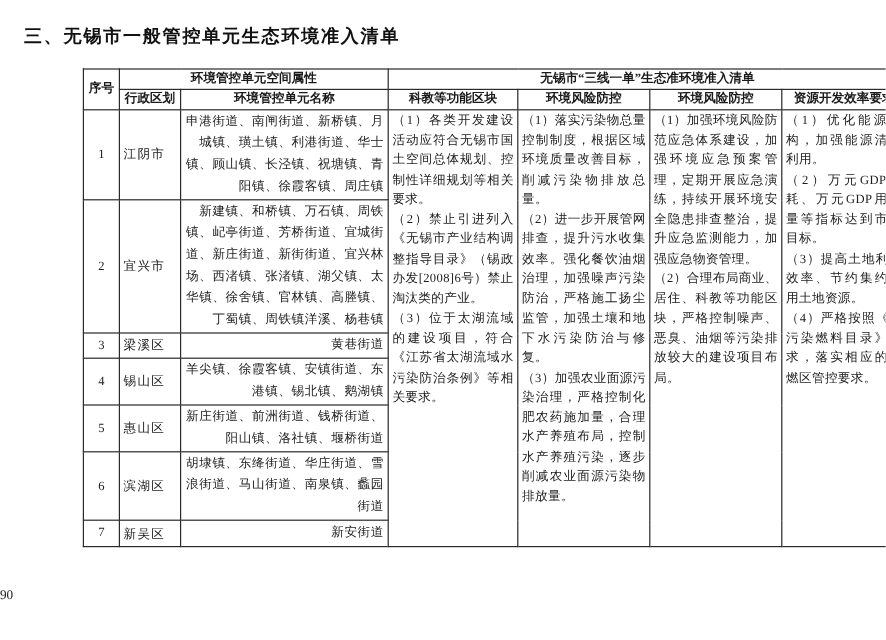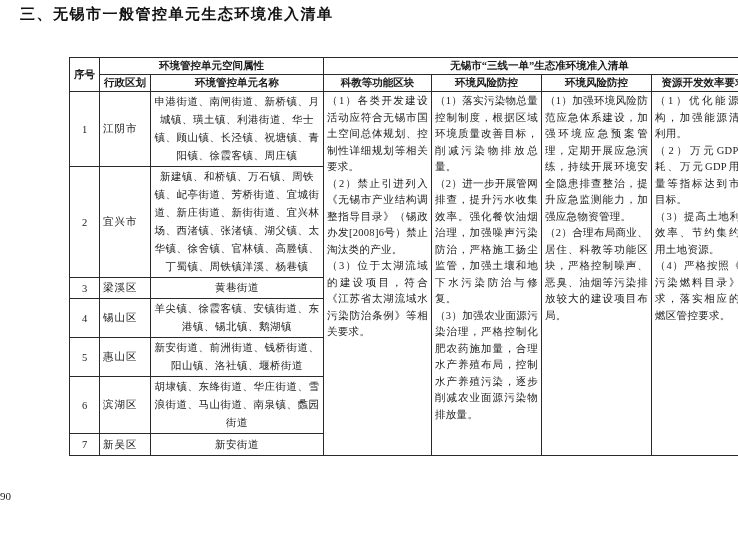--- a/index.html
+++ b/index.html
@@ -2,36 +2,36 @@
 <html><head>
 <meta charset="utf-8">
 <style>
   html, body { margin:0; padding:0; }
   body {
     width:738px; height:533px; background:#ffffff; overflow:hidden;
     font-family:"Liberation Serif","DejaVu Serif",serif;
     color:#1b1b1b; position:relative;
   }
   .doc-title {
-    position:absolute; left:20px; top:5px;
+    position:absolute; left:20px; top:21px;
     font-family:"Liberation Sans","DejaVu Sans",sans-serif;
     font-size:15px; font-weight:bold; letter-spacing:1.5px; color:#111;
   }
   table.main {
     position:absolute; left:33px; top:57px; width:686px;
     border-collapse:collapse; table-layout:fixed;margin-left:36px;
   }
   table.main td, table.main th {
     border:1px solid #2a2a2a; padding:1px 3px;
     font-size:10.5px; overflow:hidden;
   }
   th { font-weight:bold; text-align:center; vertical-align:middle; line-height:14px; padding:1px 1px; }
   .c-idx  { text-align:center; vertical-align:middle; }
   .c-dist { text-align:left; vertical-align:middle; letter-spacing:1px; }
-  .c-units{ text-align:center; vertical-align:middle; line-height:18px; letter-spacing:0.5px; padding:2px 5px; }
+  .c-units{ text-align:right; vertical-align:middle; line-height:18px; letter-spacing:0.5px; padding:2px 5px; }
   .c-policy{
     text-align:justify; vertical-align:top; white-space:pre-line;
     font-size:10px; line-height:16.5px; padding:3px 5px 2px 5px; letter-spacing:0.3px;
   }
   tr.hr1 { height:17px; }
   tr.hr2 { height:17px; }
   tr.r1 { height:74px; }
   tr.r2 { height:100px; }
   tr.r3 { height:21px; }
   tr.r4 { height:37px; }
@@ -100,21 +100,21 @@
     <td class="c-units">黄巷街道</td>
   </tr>
   <tr class="r4">
     <td class="c-idx">4</td>
     <td class="c-dist">锡山区</td>
     <td class="c-units">羊尖镇、徐霞客镇、安镇街道、东港镇、锡北镇、鹅湖镇</td>
   </tr>
   <tr class="r5">
     <td class="c-idx">5</td>
     <td class="c-dist">惠山区</td>
-    <td class="c-units">新安街道、前洲街道、钱桥街道、阳山镇、洛社镇、堰桥街道</td>
+    <td class="c-units">新庄街道、前洲街道、钱桥街道、阳山镇、洛社镇、堰桥街道</td>
   </tr>
   <tr class="r6">
     <td class="c-idx">6</td>
     <td class="c-dist">滨湖区</td>
     <td class="c-units">胡埭镇、东绛街道、华庄街道、雪浪街道、马山街道、南泉镇、蠡园街道</td>
   </tr>
   <tr class="r7">
     <td class="c-idx">7</td>
     <td class="c-dist">新吴区</td>
     <td class="c-units">新安街道</td>

